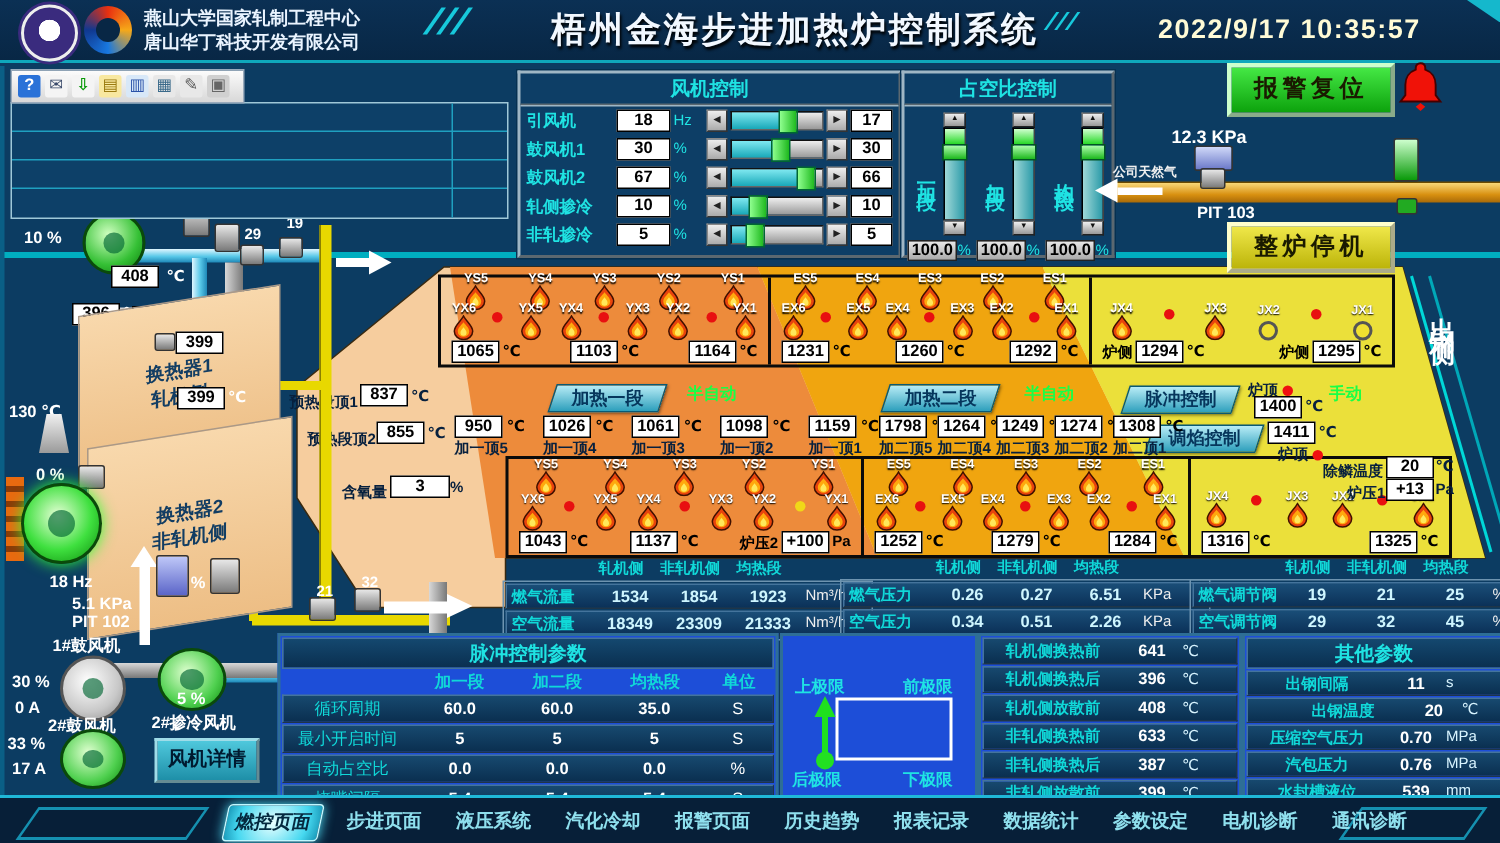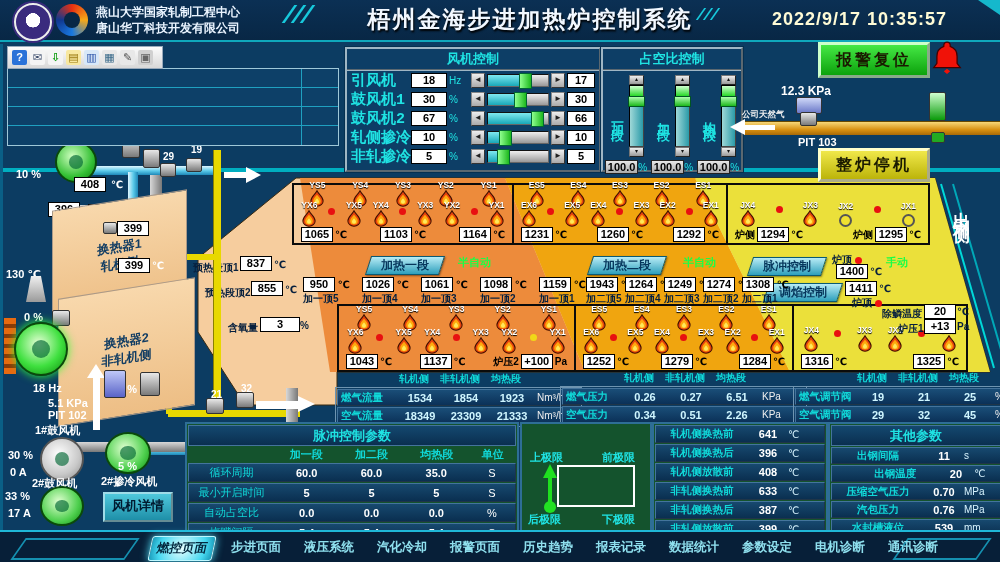--- a/index.html
+++ b/index.html
@@ -30,21 +30,21 @@
         display:flex;align-items:center;gap:3px;padding-left:4px;border:1px solid #9AB;}
   .tbi{width:15px;height:15px;font-size:11px;line-height:15px;text-align:center;border-radius:2px;font-weight:bold;}
   #infopanel{position:absolute;left:7px;top:68px;width:330px;height:76px;border:1px solid #9FC8D8;background:#0D4068;}
   .inforow{height:18px;border-bottom:1px solid #1FA0C0;}
   .infodiv{position:absolute;right:36px;top:0;bottom:0;width:1px;background:#1FA0C0;}
   
   .panel{position:absolute;border:2px outset #9FB6C4;background:#0D3E66;box-shadow:0 0 0 1px #063050;}
   .ptitle{text-align:center;color:#1FE3E3;font-size:13px;font-weight:bold;height:20px;line-height:20px;
           border-bottom:2px groove #9FB6C4;}
   .fanrow{display:flex;align-items:center;height:19px;padding:0 4px;gap:2px;}
-  .flabel{width:58px;color:#1FE3E3;font-size:15px;font-weight:bold;white-space:nowrap;font-family:Liberation Mono, monospace;}
+  .flabel{width:58px;color:#1FE3E3;font-size:11px;font-weight:bold;white-space:nowrap;}
   .funit{width:20px;color:#1FE3E3;font-size:10px;}
   .sarr{width:12px;height:13px;background:linear-gradient(#EEE,#AAA);border:1px outset #888;font-size:8px;
         line-height:12px;text-align:center;color:#222;}
   .track{position:relative;height:11px;background:linear-gradient(#EEE,#999);border:1px inset #666;flex:1;}
   .tfill{position:absolute;left:0;top:0;bottom:0;background:linear-gradient(#7FE8F0,#18A8B8);}
   .thumb{position:absolute;top:-2px;width:11px;height:14px;background:linear-gradient(90deg,#8FFF8F,#1DB81D);border:1px solid #063;}
   
   #dutych{display:flex;justify-content:space-around;padding-top:4px;}
   .duty{display:flex;flex-direction:column;align-items:center;}
   .dpair{display:flex;align-items:center;gap:3px;}
@@ -86,21 +86,21 @@
   .mtable{position:absolute;}
   .mt-head{display:flex;color:#10D8D8;font-size:10px;font-weight:bold;margin-left:56px;margin-bottom:1px;}
   .mt-hcell{width:46px;text-align:center;white-space:nowrap;}
   .mt-box{border:1px solid #6E94B0;padding:1px;}
   .mt-row{display:flex;align-items:center;height:15px;background:linear-gradient(#1A4E78,#0B3158);
           border:1px outset #44749C;margin-bottom:1px;}
   .mt-label{width:56px;color:#10D8D8;font-size:10.5px;font-weight:bold;padding-left:3px;white-space:nowrap;}
   .mt-val{width:46px;text-align:center;color:#CFF6FF;font-size:11px;font-weight:bold;}
   .mt-unit{width:42px;color:#EFEFEF;font-size:10px;padding-left:2px;}
   
-  .bpanel{position:absolute;border:2px solid #2E6E96;background:#14532d;}
+  .bpanel{position:absolute;border:2px solid #2E6E96;background:#1d4ed8;}
   .btitle{height:19px;line-height:19px;text-align:center;color:#1FE3E3;font-size:13px;font-weight:bold;
           border:1px solid #44749C;margin:1px;background:linear-gradient(#144независ,#0B3158);background:linear-gradient(#14486F,#0A2F50);}
   .prow{display:flex;align-items:center;height:16px;background:linear-gradient(#17496F,#0A2F50);
         border:1px outset #44749C;margin:1px;}
   .prow .pl{color:#10D8D8;font-size:10.5px;font-weight:bold;width:92px;text-align:center;white-space:nowrap;}
   .prow .pv{color:#FFF;font-size:11px;font-weight:bold;width:40px;text-align:center;}
   .prow .pu{color:#D8F4FF;font-size:10px;width:28px;text-align:left;}
   .pulsehead{display:flex;color:#10D8D8;font-size:11px;font-weight:bold;height:15px;align-items:center;margin:1px;}
   .pulserow{display:flex;align-items:center;height:17px;background:linear-gradient(#17496F,#0A2F50);
         border:1px outset #44749C;margin:1px;}
@@ -342,21 +342,21 @@
   <div class="zlab" style="left:957px;top:321px;z-index:4">Pa</div>
 
   <div id="zone1-tops">
       <div class="ztemp" style="left: 303px; top: 277px; z-index: 4;"><span class="wbox">950</span> <span>℃</span><div class="zl">加一顶5</div></div>
       <div class="ztemp" style="left: 362px; top: 277px; z-index: 4;"><span class="wbox">1026</span> <span>℃</span><div class="zl">加一顶4</div></div>
       <div class="ztemp" style="left: 421px; top: 277px; z-index: 4;"><span class="wbox">1061</span> <span>℃</span><div class="zl">加一顶3</div></div>
       <div class="ztemp" style="left: 480px; top: 277px; z-index: 4;"><span class="wbox">1098</span> <span>℃</span><div class="zl">加一顶2</div></div>
       <div class="ztemp" style="left: 539px; top: 277px; z-index: 4;"><span class="wbox">1159</span> <span>℃</span><div class="zl">加一顶1</div></div>
     </div>
   <div id="zone2-tops">
-      <div class="ztemp" style="left: 586px; top: 277px; z-index: 4;"><span class="wbox">1943</span> <span>℃</span><div class="zl">加二顶5</div></div>
+      <div class="ztemp" style="left: 586px; top: 277px; z-index: 4;"><span class="wbox">1798</span> <span>℃</span><div class="zl">加二顶5</div></div>
       <div class="ztemp" style="left: 625px; top: 277px; z-index: 4;"><span class="wbox">1264</span> <span>℃</span><div class="zl">加二顶4</div></div>
       <div class="ztemp" style="left: 664px; top: 277px; z-index: 4;"><span class="wbox">1249</span> <span>℃</span><div class="zl">加二顶3</div></div>
       <div class="ztemp" style="left: 703px; top: 277px; z-index: 4;"><span class="wbox">1274</span> <span>℃</span><div class="zl">加二顶2</div></div>
       <div class="ztemp" style="left: 742px; top: 277px; z-index: 4;"><span class="wbox">1308</span> <span>℃</span><div class="zl">加二顶1</div></div>
     </div>
 
   <div class="bbox" style="left:292px;top:183px;width:638px;height:62px;z-index:3">
     <div class="bsec" style="left:0;width:218px">
         <div class="brow">
           <div class="burner">
@@ -906,21 +906,21 @@
     <div class="pipe" style="left:166px;top:254px;width:48px;height:6px;background:#E8D800"></div>
     <div class="pipe" style="left:166px;top:258px;width:6px;height:156px;background:#E8D800"></div>
     <div class="pipe" style="left:168px;top:410px;width:132px;height:7px;background:#E8D800"></div>
     <div class="pipe" style="left:150px;top:175px;width:12px;height:128px;background:linear-gradient(90deg,#D8D8D8,#787878)"></div>
     <div class="pipe" style="left:58px;top:205px;width:95px;height:10px;background:linear-gradient(#D8D8D8,#787878)"></div>
     <div class="pipe" style="left:286px;top:388px;width:12px;height:58px;background:linear-gradient(90deg,#D8D8D8,#787878)"></div>
     <div class="pipe" style="left:76px;top:442px;width:218px;height:10px;background:linear-gradient(#D8D8D8,#787878)"></div>
 
     <div class="smalltx" style="left:33px;top:129px;font-size:11px">1#掺冷风机</div>
     <div class="smalltx" style="left:112px;top:130px;font-size:11px">0 %</div>
-    <div class="smalltx" style="left:16px;top:168px;font-size:11px">10 %</div>
+    <div class="smalltx" style="left:16px;top:153px;font-size:11px">10 %</div>
     <div class="smalltx" style="left:114px;top:122px;writing-mode:vertical-lr;font-size:9px">放散</div>
     <div class="fan" style="left:55px;top:141px;width:38px;height:38px;background:radial-gradient(circle at 40% 35%,#CFFFC0,#35C035 60%,#0A7A0A)"></div>
     <div class="vlv" style="left:122px;top:136px;width:16px;height:20px"></div>
     <div class="vlv" style="left:143px;top:149px;width:15px;height:17px"></div>
     <div class="smalltx" style="left:163px;top:151px">29</div>
     <div class="smalltx" style="left:191px;top:144px">19</div>
     <div class="vlv" style="left:160px;top:163px;width:14px;height:12px"></div>
     <div class="vlv" style="left:186px;top:158px;width:14px;height:12px"></div>
     <span class="wbox abs" style="left:74px;top:177px">408</span>
     <div class="smalltx cy" style="left:111px;top:179px">℃</div>

